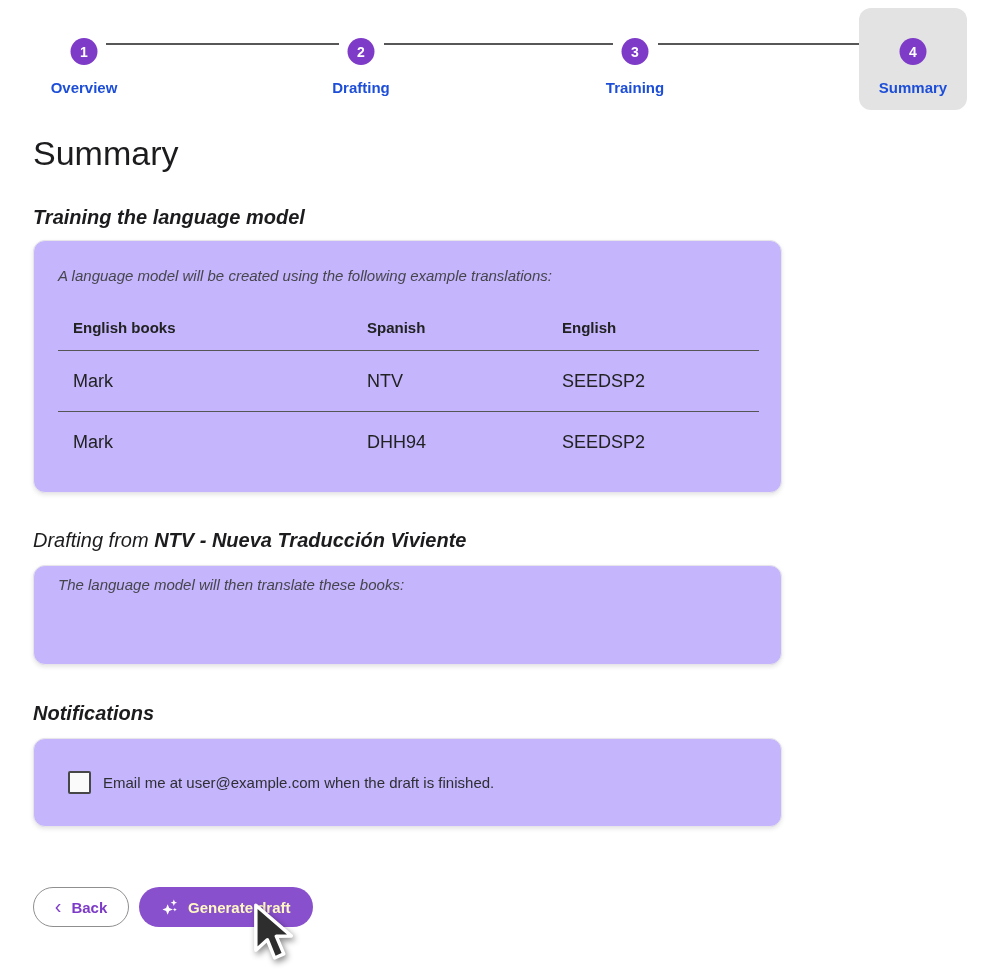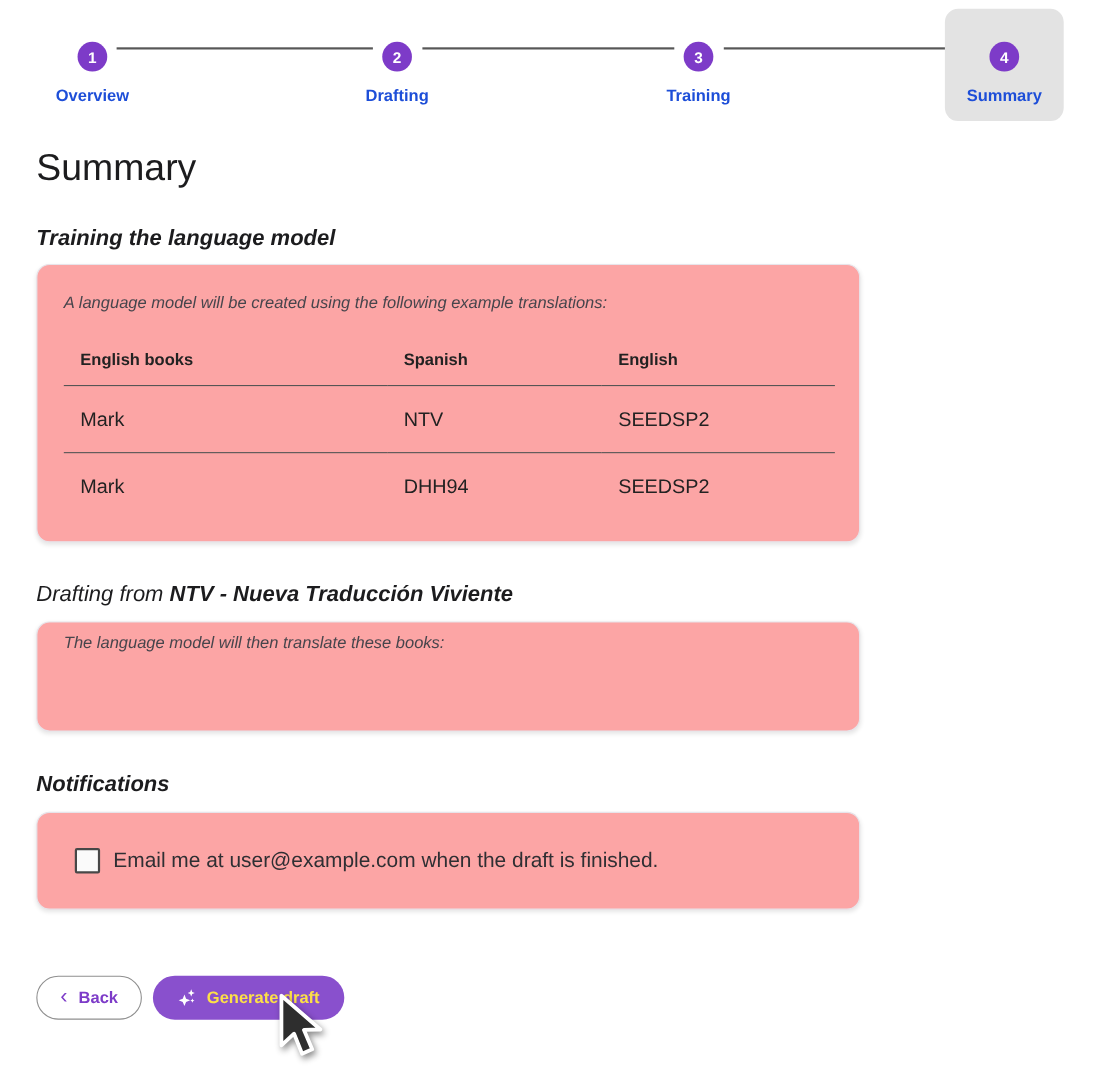--- a/index.html
+++ b/index.html
@@ -17,21 +17,21 @@
     font-size:15px;font-weight:600;color:#1d4ed8;white-space:nowrap;}
   .connector{position:absolute;top:43px;height:1.5px;background:#575757;}
 
   
   .page-title{position:absolute;left:33px;top:134px;font-size:34px;font-weight:400;color:#1c1c1e;}
   .section-heading{position:absolute;left:33px;font-size:20px;font-weight:700;color:#1c1c1e;font-style:italic;}
   .section-heading .normal{font-weight:500;}
   .section-heading .heavy{font-weight:800;}
 
   
-  .card{position:absolute;left:33px;width:749px;background:#fca5a5;
+  .card{position:absolute;left:33px;width:749px;background:#c4b5fd;
     border:1px solid #e7e4ea;border-radius:12px;box-shadow:0 2px 4px rgba(0,0,0,0.10);
     box-sizing:border-box;}
   .card-desc{font-style:italic;font-size:15px;color:#47454c;}
 
   
   .card-training{top:240px;height:253px;padding:26px 24px 0 24px;}
   table.training{width:100%;border-collapse:collapse;margin-top:21px;table-layout:fixed;}
   table.training th{width:auto;text-align:left;font-size:15px;font-weight:700;color:#222;
     padding:0 0 0 15px;height:45px;border-bottom:1px solid #555;}
   table.training td{font-size:18px;color:#222;padding:0 0 0 15px;height:60px;}
@@ -39,29 +39,29 @@
   col.c1{width:294px;} col.c2{width:195px;} col.c3{width:212px;}
 
   
   .card-drafting{top:565px;height:100px;padding:10px 24px;}
   .book-item{font-size:15px;color:#222;margin:12px 0 0 14px;}
 
   
   .card-notify{top:738px;height:89px;padding:0 24px;display:flex;align-items:center;}
   .checkbox{width:19px;height:19px;border:2px solid #474747;border-radius:2px;
     background:#fafafa;margin-left:10px;flex:none;cursor:pointer;}
-  .checkbox-label{font-size:19px;color:#2f2f33;margin-left:12px;}
+  .checkbox-label{font-size:15px;color:#2f2f33;margin-left:12px;}
 
   
   .btn-row{position:absolute;left:33px;top:887px;display:flex;gap:10px;}
   .btn{height:40px;border-radius:20px;display:inline-flex;align-items:center;
     justify-content:center;font-family:inherit;font-size:15px;font-weight:700;cursor:pointer;box-sizing:border-box;}
   .btn-back{width:96px;background:#fff;border:1px solid #8f8f8f;color:#7d3bc8;gap:10px;}
   .btn-back .chev{font-size:20px;font-weight:400;line-height:1;margin-top:-2px;}
-  .btn-generate{min-width:158px;background:#8950cd;border:none;color:#fde047;gap:8px;padding:0 22px;}
+  .btn-generate{min-width:158px;background:#8950cd;border:none;color:#fef9c3;gap:8px;padding:0 22px;}
 
   .sparkle-icon{width:19px;height:19px;display:block;}
 
   
   .cursor{position:absolute;left:252px;top:903px;width:46px;height:62px;
     filter:drop-shadow(2px 3px 3px rgba(0,0,0,0.45));pointer-events:none;}
 </style>
 </head>
 <body>
 

